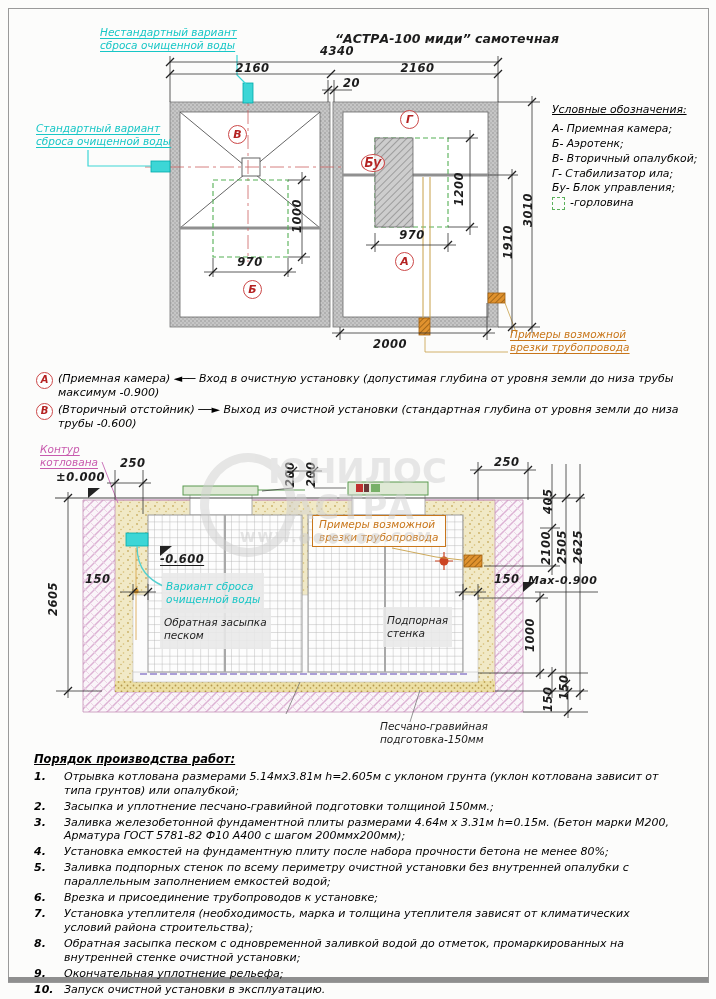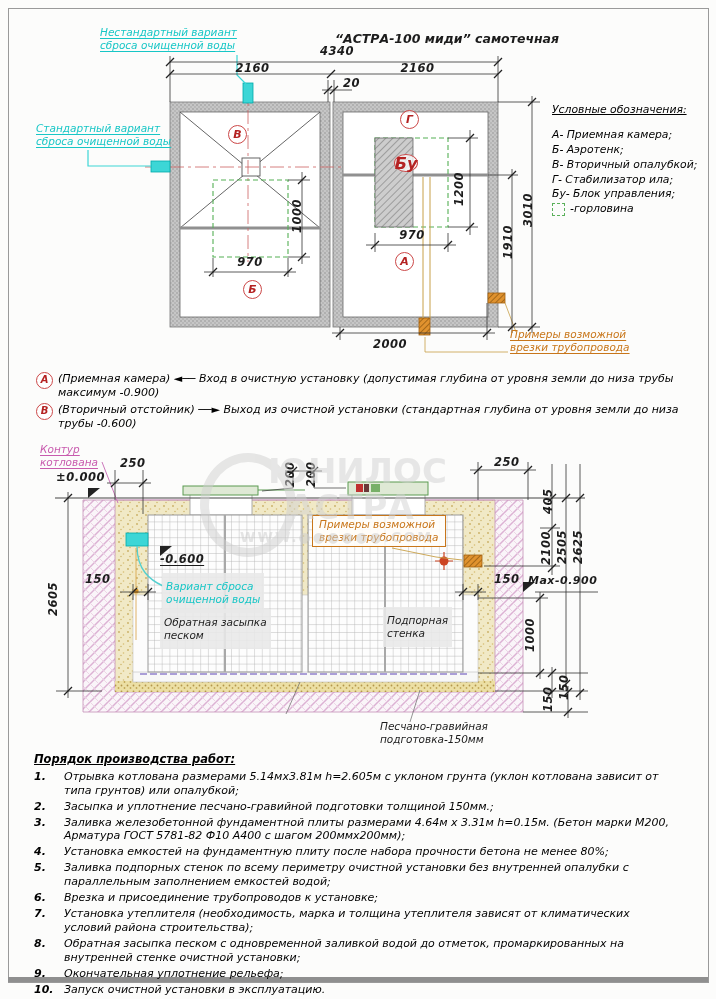--- a/index.html
+++ b/index.html
@@ -22,21 +22,21 @@
   .tl{position:absolute;z-index:3;width:17px;height:17px;border:1.3px solid #cc4848;border-radius:50%;
       color:#b42222;font-size:11px;font-weight:bold;font-style:italic;display:flex;align-items:center;
       justify-content:center;background:rgba(255,255,255,.72);}
   .ncirc{display:inline-flex;width:15px;height:15px;border:1.2px solid #cc4848;border-radius:50%;
       color:#b42222;font-size:10px;font-weight:bold;align-items:center;justify-content:center;
       margin-right:5px;flex:none;background:#fff;}
   .note{position:absolute;z-index:3;display:flex;width:660px;font-style:italic;font-size:11px;
       line-height:1.28;}
   .legend{position:absolute;left:552px;top:103px;width:152px;z-index:3;font-style:italic;
       font-size:10.8px;line-height:1.38;}
-  .legend .hd{text-decoration:underline;margin-bottom:10px;}
+  .legend .hd{text-decoration:underline;margin-bottom:4px;}
   .neckrow{display:flex;align-items:center;gap:5px;}
   .necksq{width:11px;height:11px;border:1.5px dashed #5ab05a;flex:none;}
   #worklist{position:absolute;left:34px;top:752px;width:652px;z-index:3;font-style:italic;
       font-size:11px;line-height:1.27;}
   #worklist .hd{font-weight:bold;text-decoration:underline;margin-bottom:3px;font-size:11.5px;}
   .wl{display:flex;margin-bottom:2px;}
   .wl .n{width:30px;flex:none;font-weight:bold;}
   .wl .t{width:615px;}
   #watermark{position:absolute;left:200px;top:449px;width:310px;height:102px;z-index:4;
       opacity:.5;pointer-events:none;}
@@ -206,21 +206,21 @@
   <div class="lbl dim rot" style="left:290px;top:233px;">1000</div>
   <div class="lbl dim" style="left:387px;top:228px;width:50px;text-align:center;">970</div>
   <div class="lbl dim rot" style="left:452px;top:206px;">1200</div>
   <div class="lbl dim rot" style="left:521px;top:227px;">3010</div>
   <div class="lbl dim rot" style="left:501px;top:259px;">1910</div>
   <div class="lbl dim" style="left:360px;top:337px;width:60px;text-align:center;">2000</div>
 
   <div class="tl" style="left:228px;top:125px;">В</div>
   <div class="tl" style="left:243px;top:280px;">Б</div>
   <div class="tl" style="left:400px;top:110px;">Г</div>
-  <div class="tl" style="left:394px;top:154px;width:22px;height:16px;font-size:16px;">Бу</div>
+  <div class="tl" style="left:361px;top:154px;width:22px;height:16px;font-size:14px;font-family:Liberation Mono, monospace;">Бу</div>
   <div class="tl" style="left:395px;top:252px;">А</div>
 
   <div class="lbl orange ul" style="left:510px;top:328px;width:145px;">Примеры возможной
 врезки трубопровода</div>
 
   <div class="legend">
     <div class="hd">Условные обозначения:</div>
     <div>А- Приемная камера;</div>
     <div>Б- Аэротенк;</div>
     <div>В- Вторичный опалубкой;</div>

